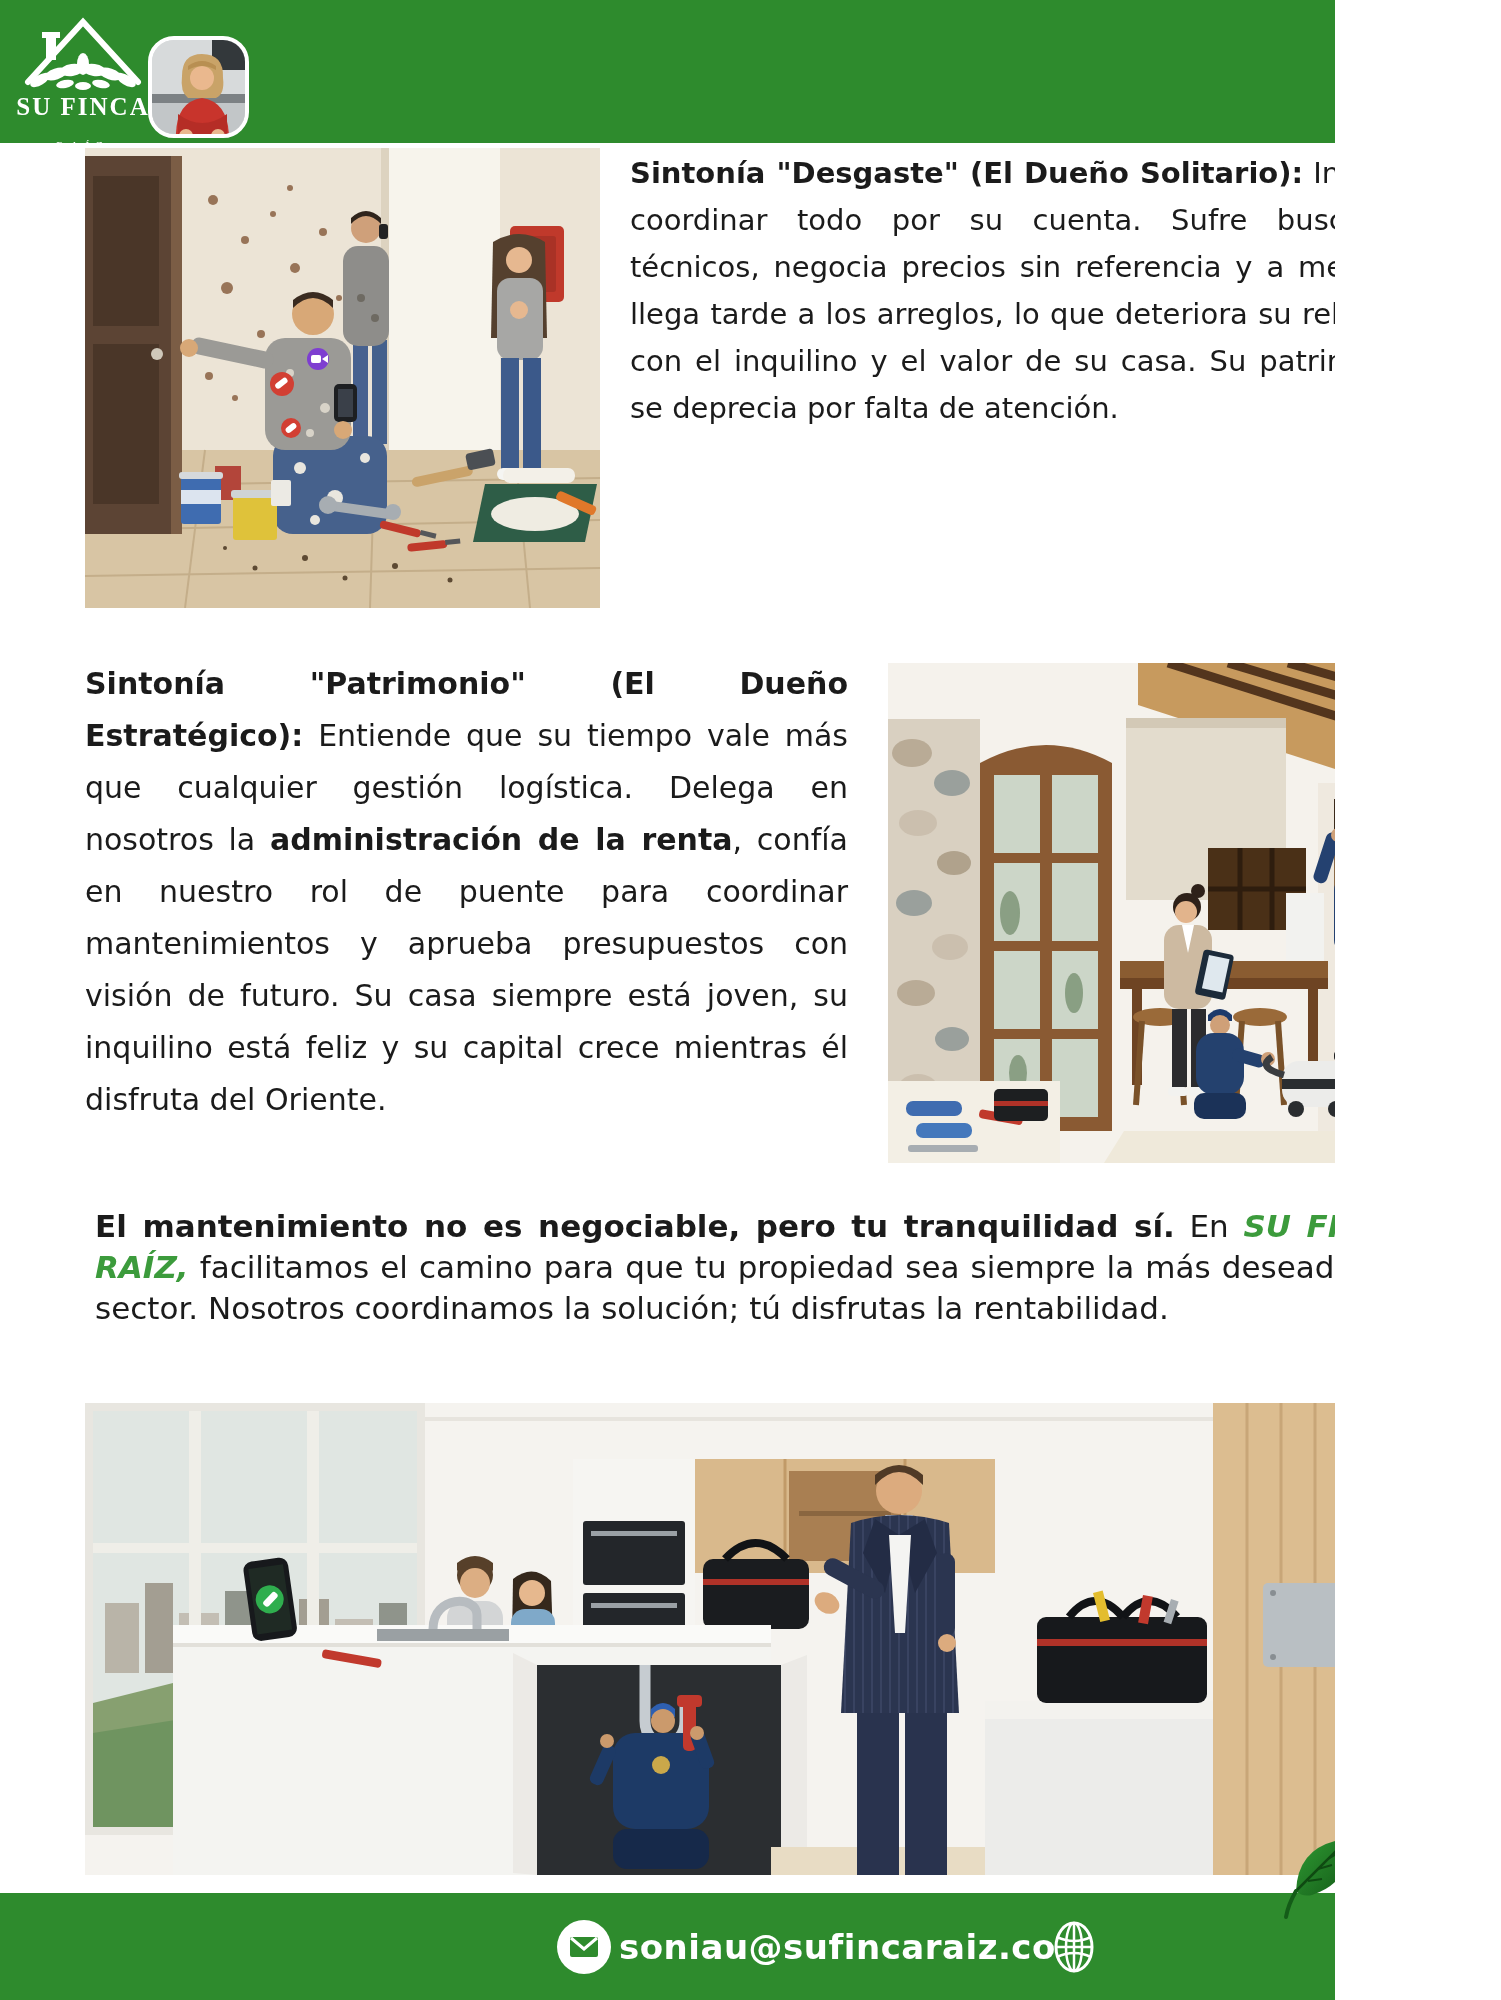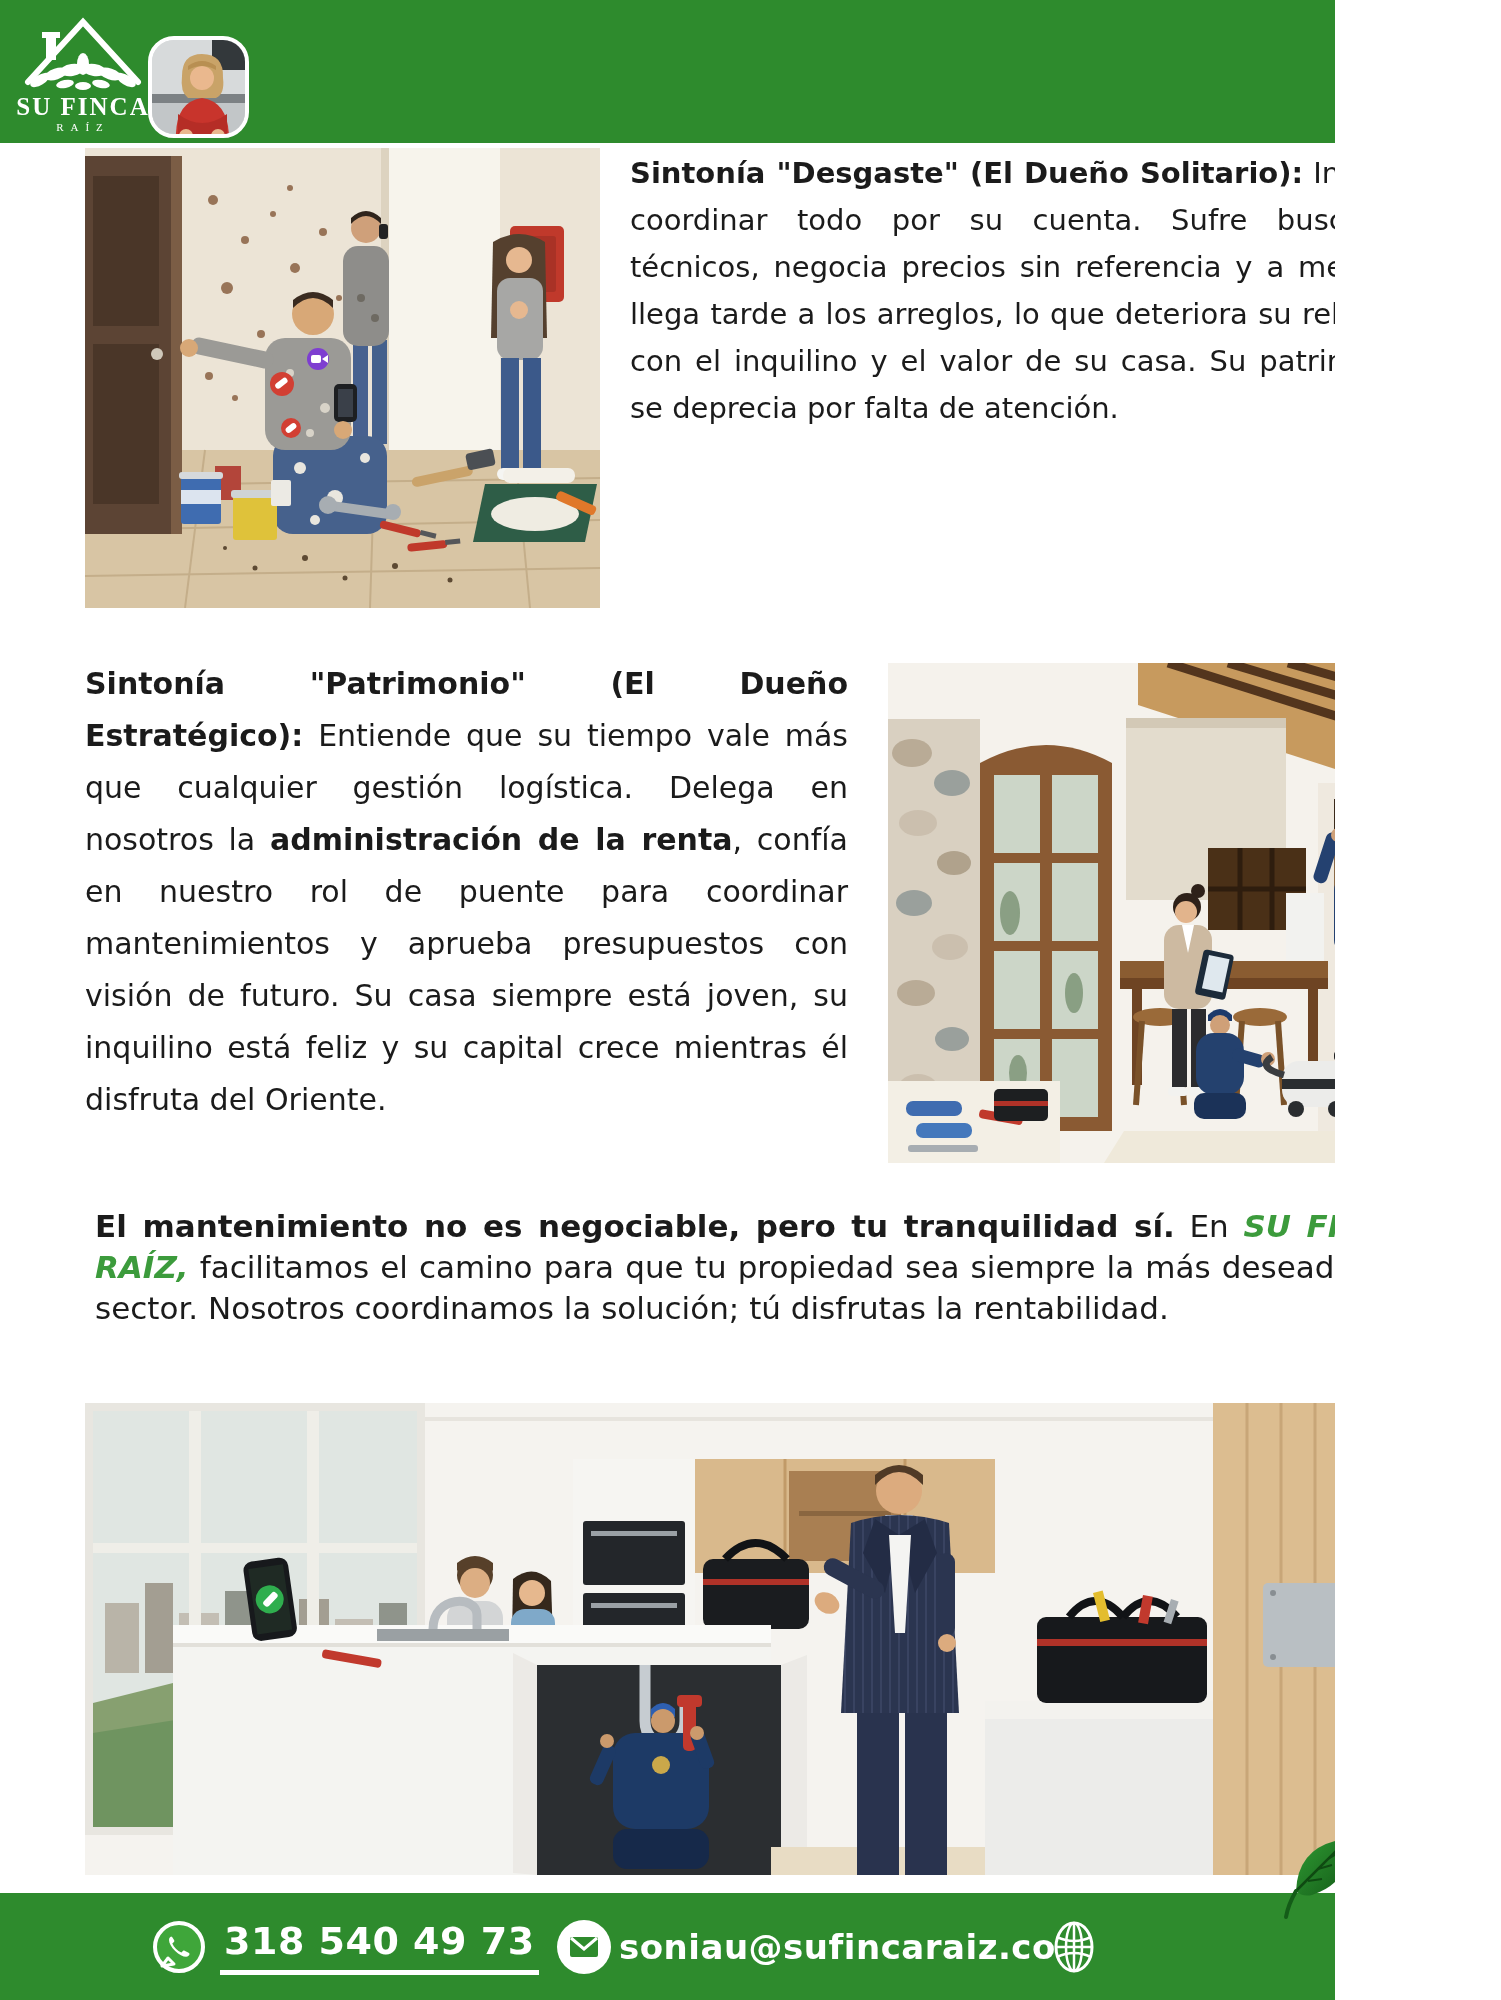--- a/index.html
+++ b/index.html
@@ -4,21 +4,21 @@
 <style>
   *{box-sizing:border-box;margin:0;padding:0}
   body{font-family:"DejaVu Sans",sans-serif;background:#ffffff}
   .page{position:relative;width:1335px;height:2000px;background:#fff;overflow:hidden}
 
   
   .topbar{position:absolute;left:0;top:0;width:1501px;height:143px;background:#2e8b2d}
   .logo{position:absolute;left:16px;top:6px;width:134px;height:136px;color:#fff;text-align:center}
   .logo svg{display:block;margin:0 auto}
   .logo-title{font-family:"Liberation Serif",serif;font-size:25px;letter-spacing:2px;font-weight:600;line-height:26px}
-  .logo-sub{font-family:"Liberation Serif",serif;font-size:11px;letter-spacing:7px;line-height:12px;margin-top:1px}
+  .logo-sub{font-family:"Liberation Serif",serif;font-size:11px;letter-spacing:7px;line-height:12px;margin-top:19px}
   .avatar{position:absolute;left:148px;top:36px;width:101px;height:102px;border-radius:26px;border:4px solid #fff;overflow:hidden;background:#d7dadb}
 
   
   .txt{position:absolute;color:#1b1b1b;text-align:justify}
   .p-desgaste{left:630px;top:150px;width:787px;font-size:29px;line-height:47px}
   .p-patrimonio{left:85px;top:658px;width:763px;font-size:30px;line-height:52px}
   .p-cta{left:95px;top:1206px;width:1317px;font-size:31px;line-height:41px}
   .txt b{font-weight:bold}
   .green-brand{color:#3c9b3c;font-weight:bold;font-style:italic}
 
@@ -476,28 +476,20 @@
         <path d="M70 96 Q68 46 118 36 Q130 80 88 98 Q76 102 70 96 Z" fill="url(#leafg)"></path>
         <path d="M70 96 Q94 72 114 42" fill="none" stroke="#0f4a12" stroke-width="2.5"></path>
         <path d="M82 84 L98 82 M92 70 L106 64 M102 58 L112 50" stroke="#0f4a12" stroke-width="2"></path>
         <path d="M70 96 Q64 104 62 110" fill="none" stroke="#145c18" stroke-width="4" stroke-linecap="round"></path>
       </g>
     </svg>
   </div>
 
   <div class="footer">
 
-    <div class="contact c-phone">
-      <svg width="54" height="54" viewBox="0 0 54 54">
-        <circle cx="27" cy="27" r="24" fill="#3fa63a" stroke="#fff" stroke-width="4"></circle>
-        <path d="M10 46 L16 38 L22 44 Z" fill="#3fa63a" stroke="#fff" stroke-width="3" stroke-linejoin="round"></path>
-        <path d="M19.6 16.5c-1.2 0-2.6 1.3-2.6 3.4 0 3.3 2.4 7.3 6.2 11 3.8 3.7 7.9 5.9 10.9 5.9 2 0 3.4-1.4 3.4-2.7 0-.6-.3-1.1-.9-1.4l-4-2c-.6-.3-1.2-.2-1.7.3l-1.5 1.5c-2-.9-3.9-2.2-5.5-3.8-1.6-1.6-2.8-3.4-3.6-5.3l1.6-1.5c.5-.5.6-1.1.3-1.7l-1.9-3c-.3-.5-.8-.7-1.3-.7z" fill="#fff"></path>
-      </svg>
-      <span class="label phone-label">318 540 49 73</span>
-    </div>
 
     <div class="contact c-mail">
       <svg width="56" height="56" viewBox="0 0 56 56">
         <circle cx="28" cy="28" r="27" fill="#fff"></circle>
         <rect x="14" y="18" width="28" height="20" rx="2" fill="#2e8b2d"></rect>
         <polyline points="15,19 28,30 41,19" fill="none" stroke="#fff" stroke-width="3"></polyline>
       </svg>
       <span class="label mail-label">soniau@sufincaraiz.co</span>
     </div>
 

